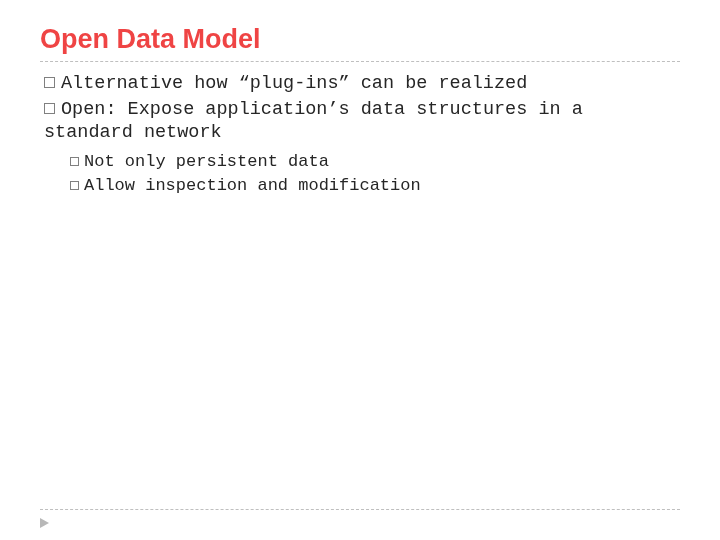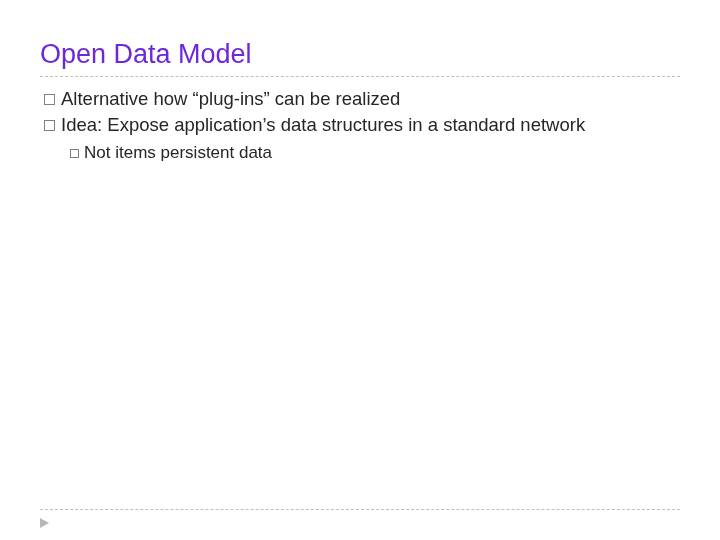--- a/index.html
+++ b/index.html
@@ -10,39 +10,39 @@
     font-family: Arial, Helvetica, sans-serif;
     color: #3f3f3f;
     position: relative;
     overflow: hidden;
   }
   .slide {
     padding: 24px 40px 0 40px;
   }
   .title {
     font-size: 27px;
-    font-weight: 400;
-    color: #6d28d9;
+    font-weight: 700;
+    color: #ef4444;
     margin-bottom: 6px;
-    margin-top: 15px;
   }
   .divider {
     border: none;
     border-top: 1.5px dashed #bfbfbf;
     margin-bottom: 10px;
   }
   .bullets {
     list-style: none;
     font-size: 18.5px;
     line-height: 1.28;
     color: #262626;
   }
   .bullets > li {
     margin-bottom: 2px;
     padding-left: 4px;
+    font-family: Liberation Mono, monospace;
   }
   .bullets .marker {
     display: inline-block;
     width: 11px;
     height: 11px;
     border: 1.5px solid #808080;
     margin-right: 6px;
     vertical-align: 0px;
     background: transparent;
   }
@@ -92,24 +92,27 @@
 <body>
 
 <div class="slide">
   <h1 class="title">Open Data Model</h1>
   <hr class="divider">
   <ul class="bullets">
     <li>
       <span class="marker"></span><span class="lead">Alternative</span><span> how “plug-ins” can be realized</span>
     </li>
     <li>
-      <span class="marker"></span><span class="lead">Idea:</span><span> Expose application’s data structures in a standard network</span>
+      <span class="marker"></span><span class="lead">Open:</span><span> Expose application’s data structures in a standard network</span>
       <ul class="sub-bullets">
         <li>
-          <span class="marker"></span><span class="lead">Not</span><span> items persistent data</span>
+          <span class="marker"></span><span class="lead">Not</span><span> only persistent data</span>
+        </li>
+        <li>
+          <span class="marker"></span><span class="lead">Allow</span><span> inspection and modification</span>
         </li>
       </ul>
     </li>
   </ul>
 </div>
 
 <hr class="footer-divider">
 <div class="footer-arrow"></div>
 
 </body></html>

